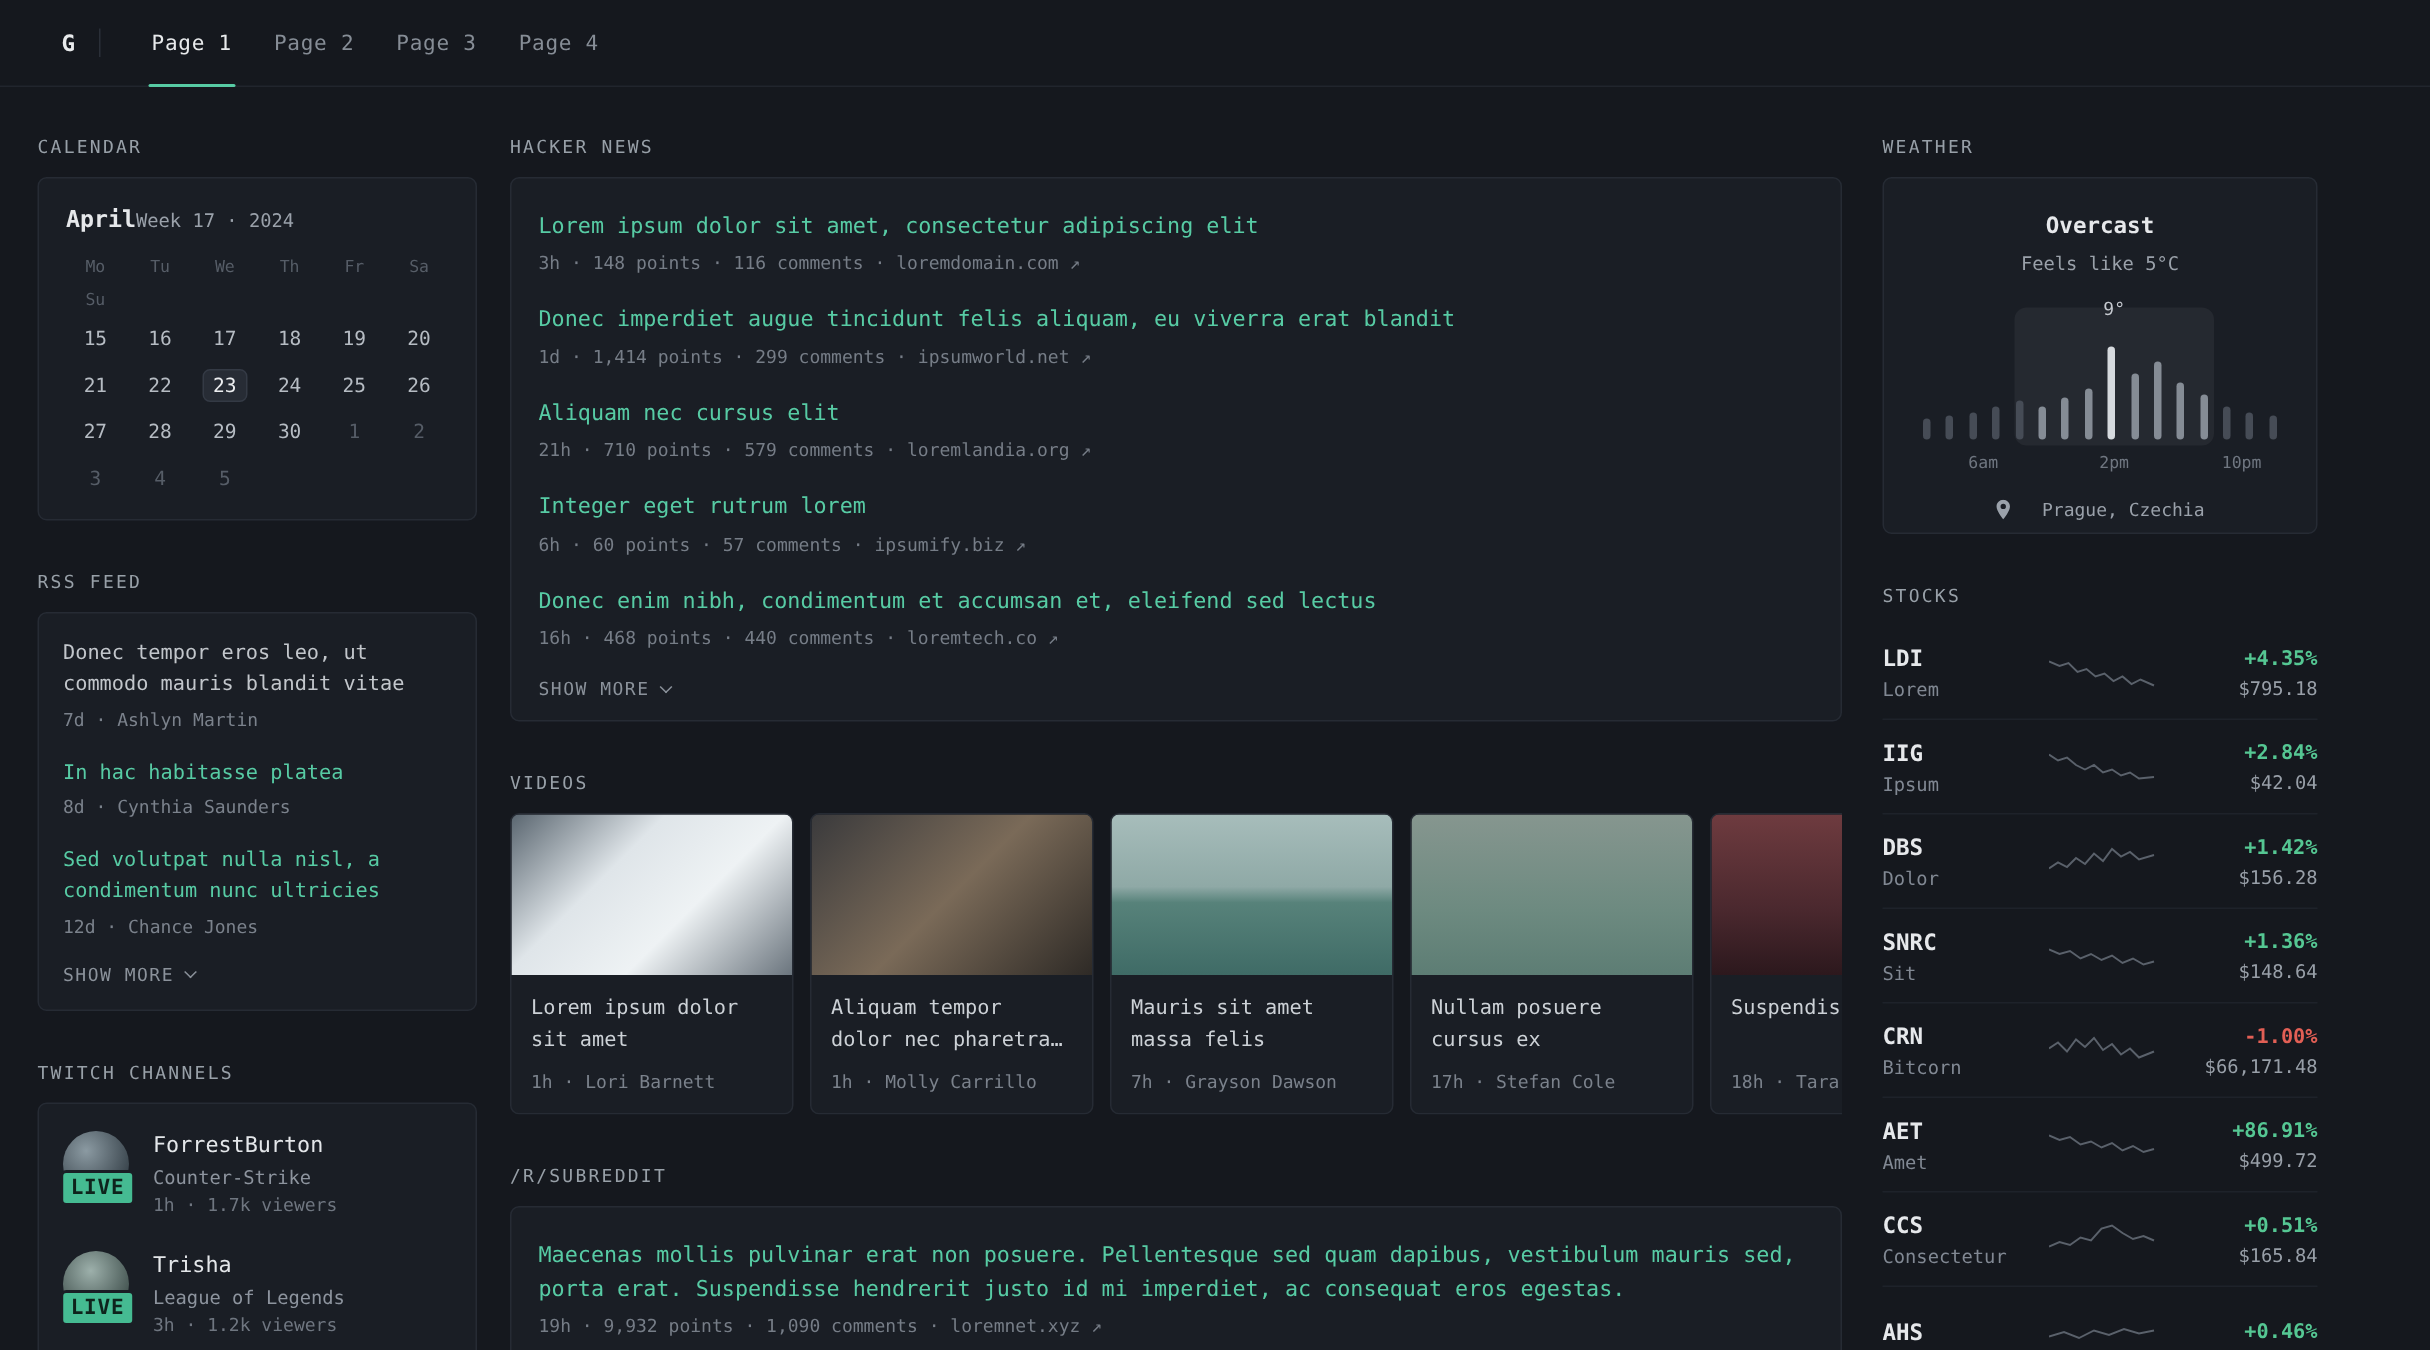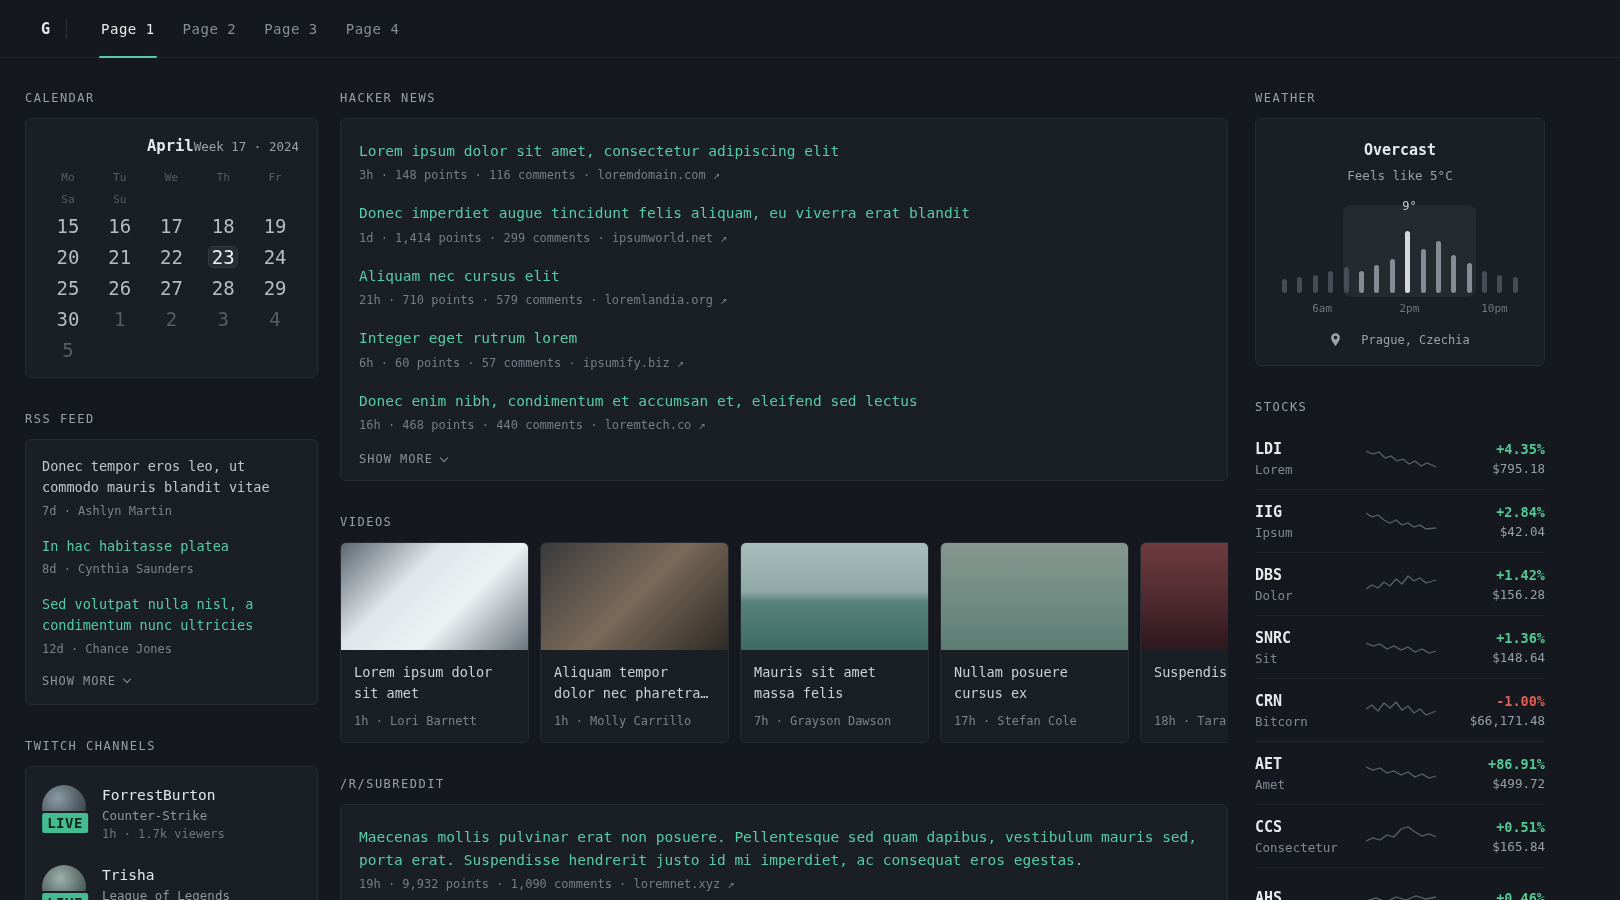--- a/index.html
+++ b/index.html
@@ -23,27 +23,27 @@
   .tab.active::after { content:""; position:absolute; left:12px; right:12px; bottom:-1px; height:2px; background:var(--accent,#57cba4); border-radius:2px; }
   
   main { display:flex; gap:22px; padding:33px 0 0 25px; }
   .col-left  { width:293px; flex:none; }
   .col-mid   { width:888px; flex:none; }
   .col-right { width:290px; flex:none; margin-left:5px; }
   .widget { margin-bottom:34px; }
   .w-header { font-size:12px; letter-spacing:1.5px; color:#98a0a8; margin-bottom:13px; }
   .card { background:var(--card,#1a1e25); border:1px solid var(--border,#262b34); border-radius:6px; padding:16px; }
   
-  .cal-top { display:flex; justify-content:flex-end; align-items:baseline; margin-bottom:16px; padding:2px 2px 0; }
+  .cal-top { display:flex; justify-content:flex-start; align-items:baseline; margin-bottom:16px; padding:2px 2px 0; }
   .cal-month { font-size:15.5px; font-weight:bold; color:#e6e8eb; }
   .cal-range { font-size:12.5px; color:#9aa1aa; }
-  .cal-grid { display:grid; grid-template-columns:repeat(5,1fr); row-gap:9px; }
+  .cal-grid { display:grid; grid-template-columns:repeat(6,1fr); row-gap:9px; }
   .cal-dow span { font-size:11px; color:#565d67; text-align:center; }
   .cal-dow { margin-bottom:9px; }
-  .cal-day { font-size:19px; color:#b6bcc3; justify-self:center; width:30px; height:22px; display:flex; align-items:center; justify-content:center; }
+  .cal-day { font-size:13px; color:#b6bcc3; justify-self:center; width:30px; height:22px; display:flex; align-items:center; justify-content:center; }
   .cal-day.dim { color:#565d67; }
   .cal-day.sel { background:#272c35; border:1px solid #343a45; border-radius:5px; color:#eceef0; }
   
   .rss-item { margin-bottom:18px; }
   .rss-title { font-size:13.5px; color:var(--accent,#57cba4); line-height:1.58; cursor:pointer; }
   .rss-title.visited { color:#c2c6cb; }
   .rss-meta { font-size:12px; color:#7b828c; margin-top:5px; }
   .show-more { display:flex; align-items:center; gap:8px; font-size:12px; letter-spacing:1px; color:#8b929b; cursor:pointer; margin-top:4px; }
   .chev { width:6px; height:6px; border-right:1.5px solid #8b929b; border-bottom:1.5px solid #8b929b; transform:rotate(45deg); margin-top:-3px; }
   
@@ -71,21 +71,21 @@
   .thumb { width:100%; height:107px; }
   .thumb1 { background:linear-gradient(135deg,#5a6670 0%,#dfe5e9 35%,#eef2f4 62%,#6b757e 100%); }
   .thumb2 { background:linear-gradient(135deg,#3a3a3c 0%,#7a6a58 50%,#2e2a26 100%); }
   .thumb3 { background:linear-gradient(to bottom,#a7bdbb 0%,#8fa9a6 45%,#57827a 55%,#3f6b66 100%); }
   .thumb4 { background:linear-gradient(to bottom,#86968f 0%,#6d8a80 60%,#5d7d74 100%); }
   .thumb5 { background:linear-gradient(to bottom,#6e3b3f 0%,#4a282e 60%,#2c181d 100%); }
   .v-body { padding:12px 13px 14px; }
   .v-title { font-size:13.5px; color:#ccd1d6; line-height:1.55; height:42px; overflow:hidden; margin-bottom:10px; white-space:pre-line; }
   .v-meta { font-size:12px; color:#7b828c; white-space:nowrap; }
   
-  .weather-card { padding:22px 18px 18px; text-align:center; }
+  .weather-card { padding:22px 18px 8px; text-align:center; }
   .w-cond { font-size:15px; font-weight:bold; color:#e6e8eb; margin-bottom:9px; }
   .w-feels { font-size:12.5px; color:#9aa1aa; margin-bottom:14px; }
   .w-chart { position:relative; height:96px; margin:0 8px 4px; }
   .day-zone { position:absolute; left:26%; width:56%; top:8px; bottom:-4px; background:rgba(255,255,255,0.05); border-radius:8px; }
   .peak-label { position:absolute; top:2px; left:54%; transform:translateX(-50%); font-size:12px; color:#c6cad0; }
   .bars { position:absolute; left:0; right:0; bottom:0; height:70px; display:flex; align-items:flex-end; justify-content:space-between; }
   .wbar { width:5px; border-radius:3px; background:#464c56; }
   .wbar.day { background:#858c95; }
   .wbar.peak { background:#d6dade; }
   .w-times { position:relative; height:15px; margin:9px 8px 16px; font-size:11px; color:#6f7680; }

